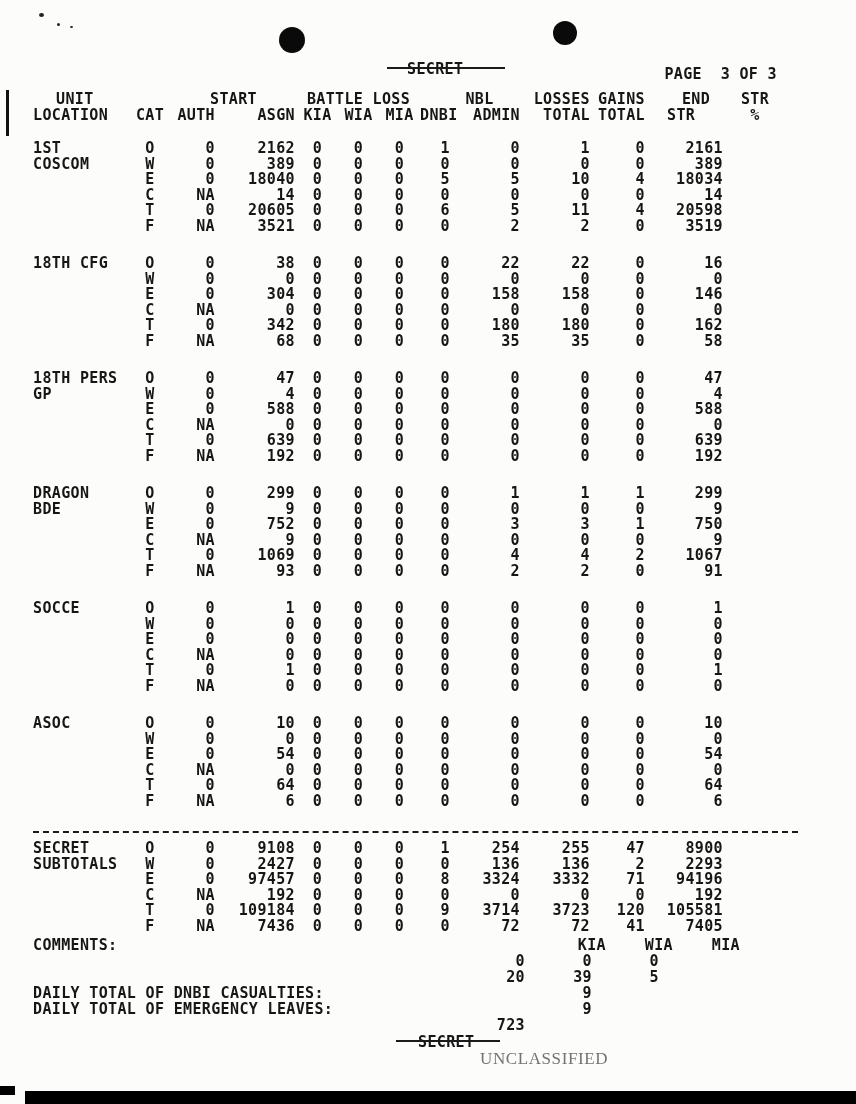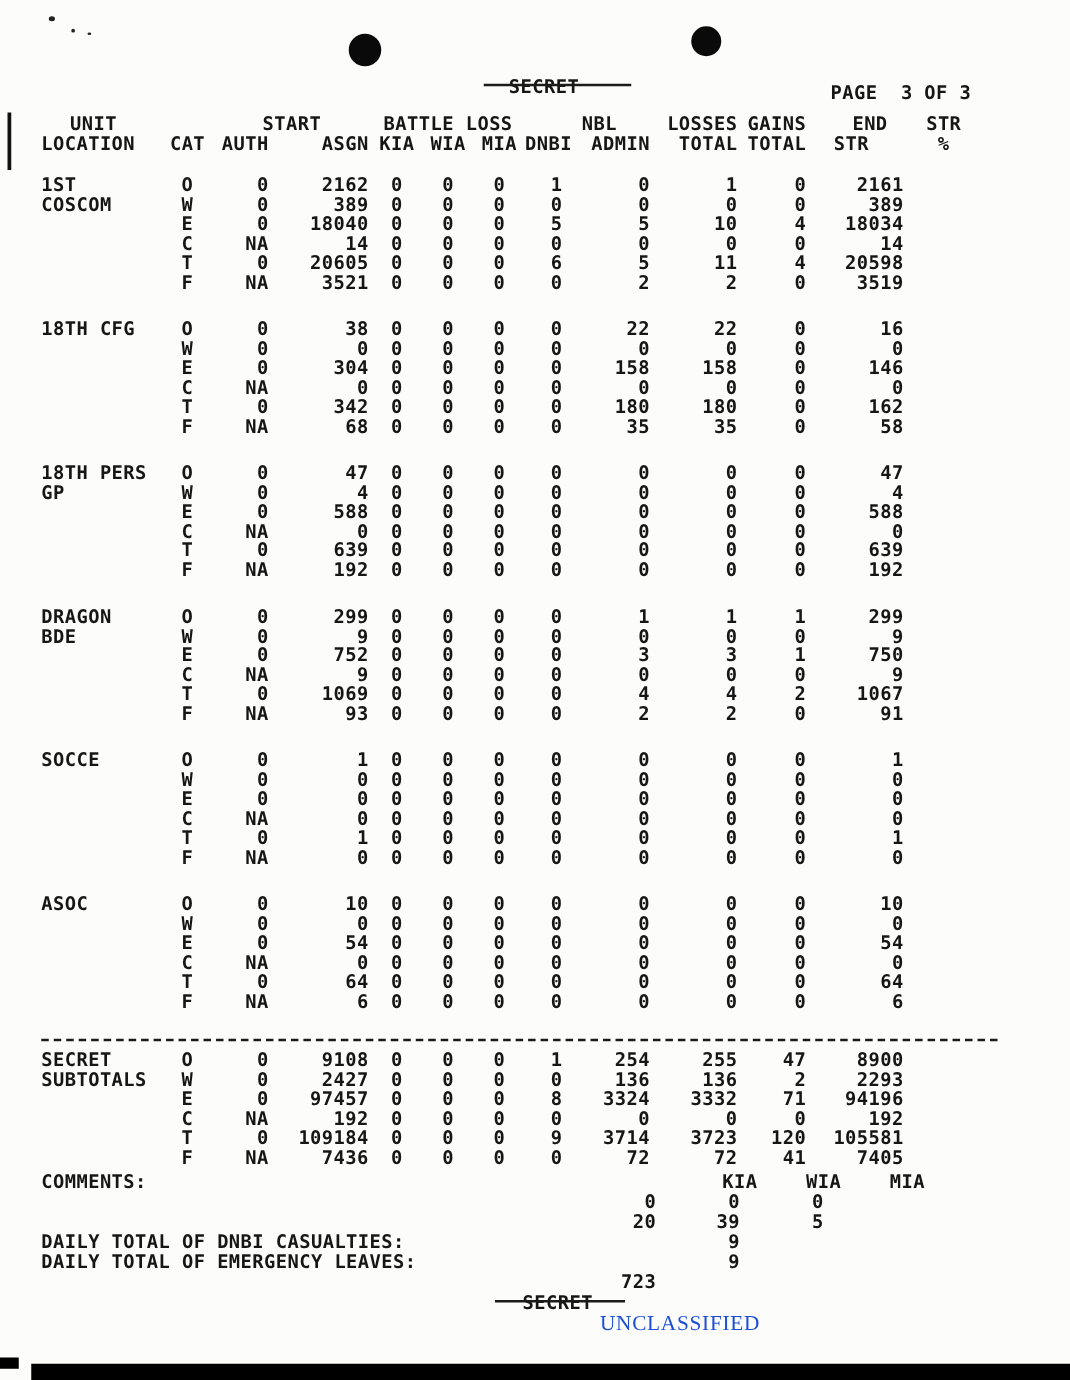--- a/index.html
+++ b/index.html
@@ -68,21 +68,21 @@
   .clabel { white-space:pre; text-align:left; }
   .cval { text-align:right; white-space:pre; }
   .cshift { position:relative; left:14px; }
 
   
   .footer { position:relative; margin-top:2px; height:42px; }
   .secret-bottom { position:absolute; left:385px; top:0; }
   .secret-bottom::after { left:-22px; right:-26px; }
   .unclassified {
     position:absolute; left:447px; top:14px;
-    font:400 17px/19px "Liberation Serif", serif; letter-spacing:0.6px; color:#1d4ed8;
+    font:400 17px/19px "Liberation Serif", serif; letter-spacing:0.6px; color:#737373;
   }
 </style>
 </head>
 <body>
 
 <div class="sheet">
   <div class="speck s1"></div>
   <div class="speck s2"></div>
   <div class="speck s3"></div>
   <div class="hole h1"></div>

